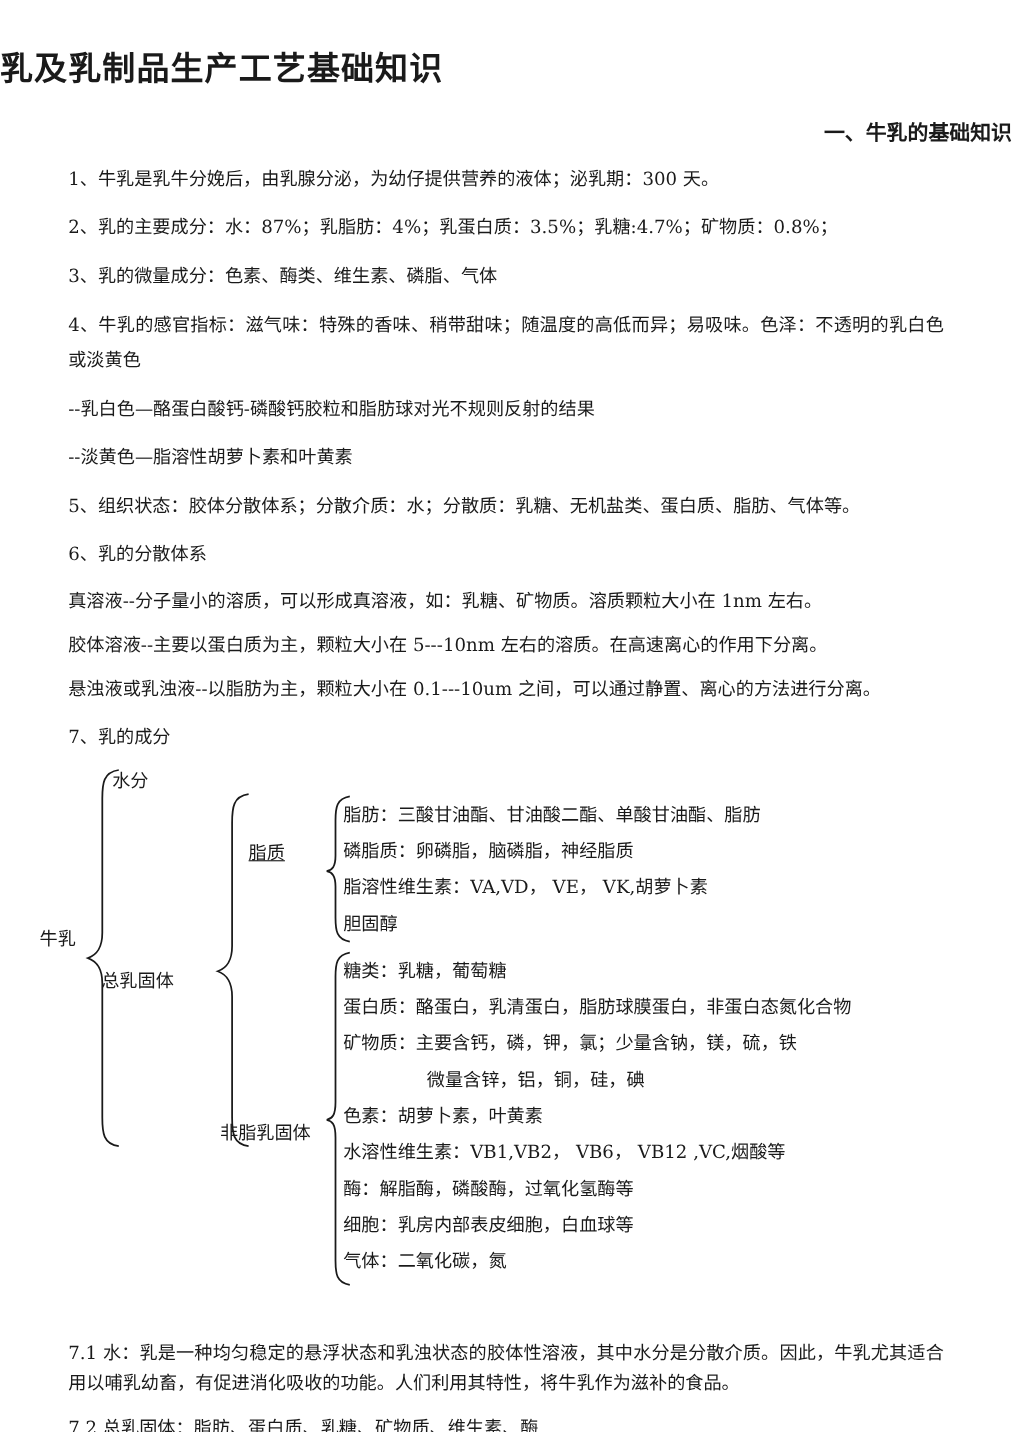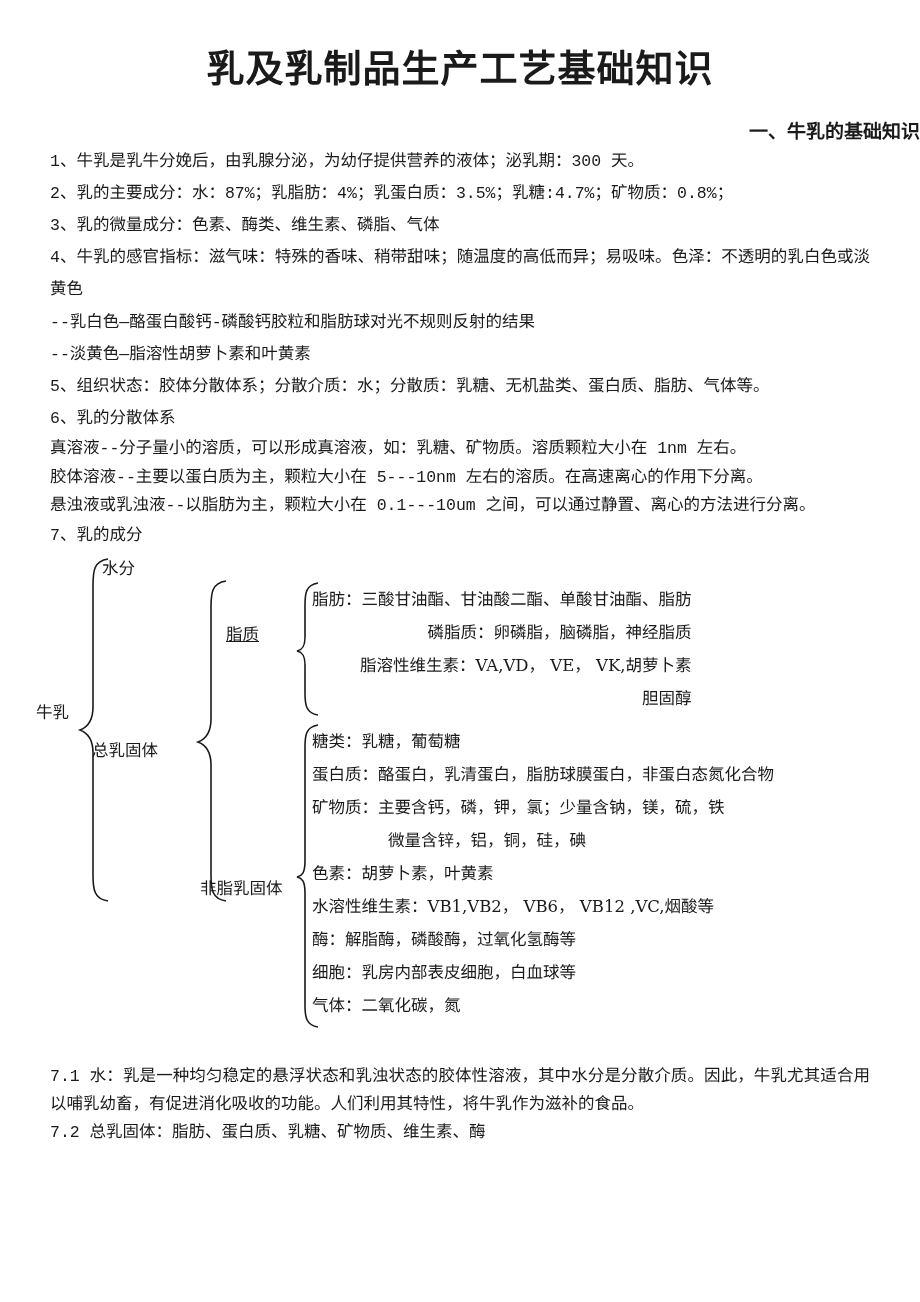--- a/index.html
+++ b/index.html
@@ -17,22 +17,22 @@
     position: relative;
   }
   .page {
     position: relative;
     width: 920px;
     height: 1302px;
     padding: 0;
     box-sizing: border-box;
   }
   .doc-title {
-    text-align: center;
-    font-size: 38px;
+    text-align: left;
+    font-size: 30px;
     font-weight: bold;
     letter-spacing: 1px;
     margin: 0;
     padding: 44px 0 0 0;
     line-height: 1.35;
     font-family: "DejaVu Sans", "Liberation Sans", sans-serif;
   }
   .section-head {
     font-size: 19px;
     font-weight: bold;
@@ -41,25 +41,24 @@
     line-height: 1.5;
     font-family: "DejaVu Sans", "Liberation Sans", sans-serif;
     text-align: right;
   }
   .body-area {
     padding: 0 50px 0 50px;
   }
   p.line {
     font-size: 16.5px;
     line-height: 1.95;
-    margin: 0;
+    margin: 12px;
     text-align: justify;
     text-justify: inter-character;
     word-break: break-all;
-    font-family: Liberation Mono, monospace;
   }
   p.line.tight {
     line-height: 1.72;
   }
 
   
   .diagram {
     position: relative;
     height: 500px;
     margin-top: 4px;
@@ -145,21 +144,21 @@
         <path d="M22 2 C10 4 9 12 9 24 L9 138 C9 150 6 153 1 154 C6 155 9 158 9 170 L9 282 C9 294 10 302 22 304"></path>
       </svg>
     </div>
 
     <div class="txt lbl-milk">牛乳</div>
     <div class="txt lbl-water">水分</div>
     <div class="txt lbl-solids">总乳固体</div>
     <div class="txt lbl-lipid">脂质</div>
     <div class="txt lbl-nonfat">非脂乳固体</div>
 
-    <div class="col-items" style="top:26px;text-align:right;">
+    <div class="col-items" style="top:26px;">
       <div class="row">脂肪：三酸甘油酯、甘油酸二酯、单酸甘油酯、脂肪</div>
       <div class="row">磷脂质：卵磷脂，脑磷脂，神经脂质</div>
       <div class="row">脂溶性维生素：VA,VD， VE， VK,胡萝卜素</div>
       <div class="row">胆固醇</div>
     </div>
 
     <div class="col-items" style="top:168px;">
       <div class="row">糖类：乳糖，葡萄糖</div>
       <div class="row">蛋白质：酪蛋白，乳清蛋白，脂肪球膜蛋白，非蛋白态氮化合物</div>
       <div class="row">矿物质：主要含钙，磷，钾，氯；少量含钠，镁，硫，铁</div>

